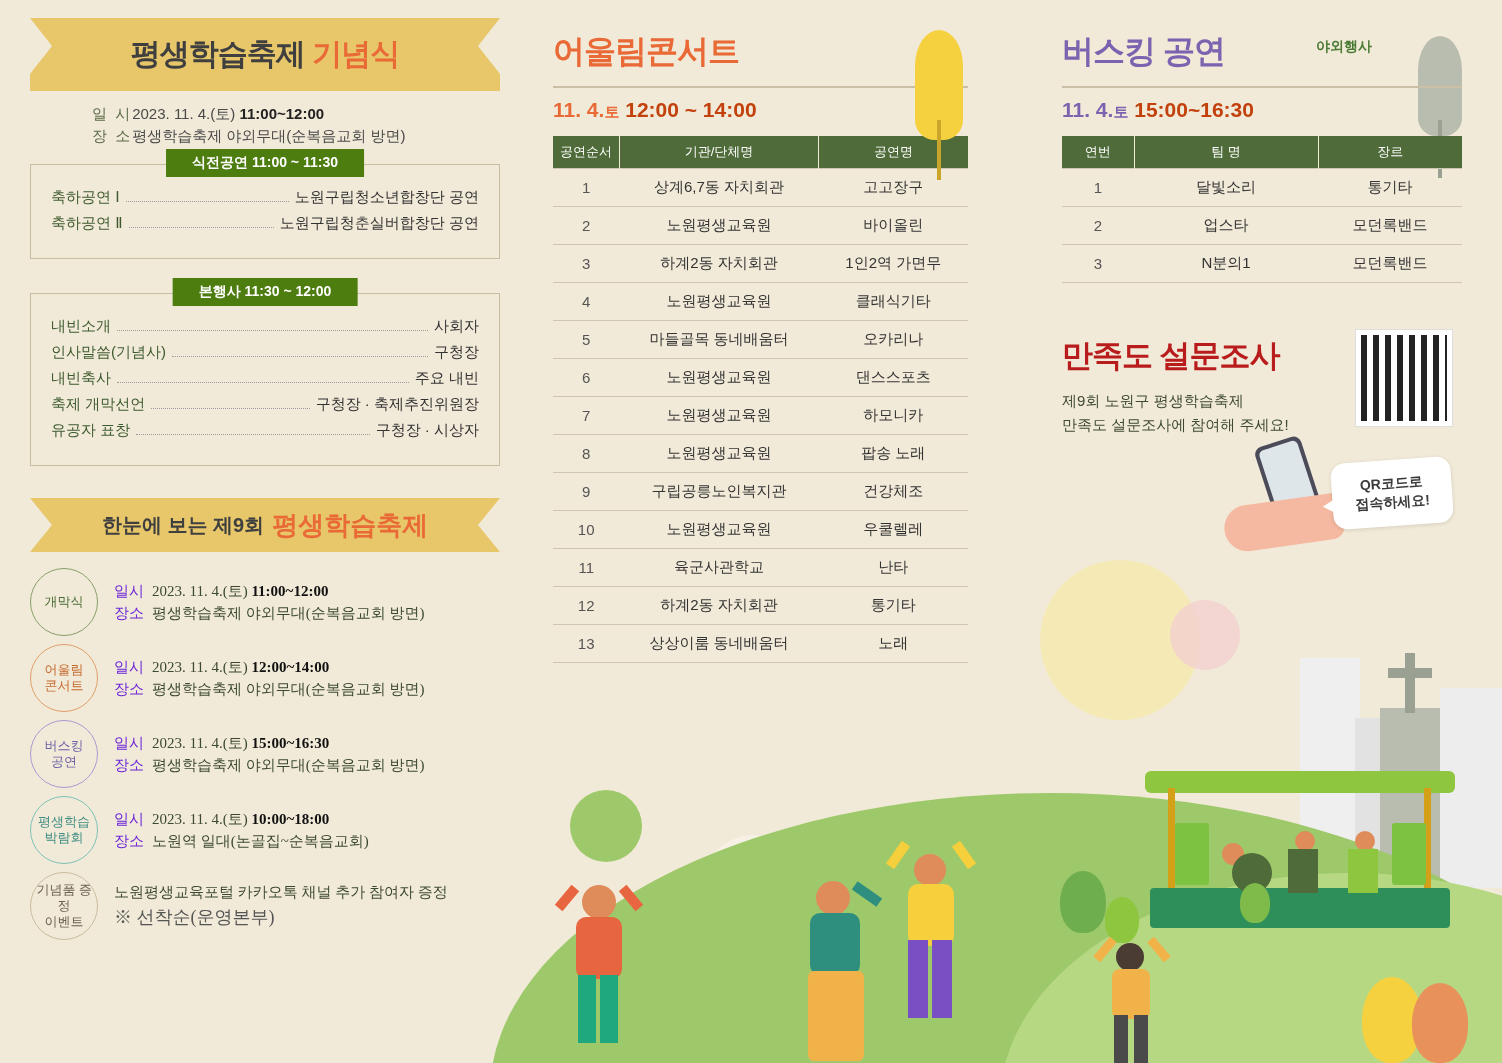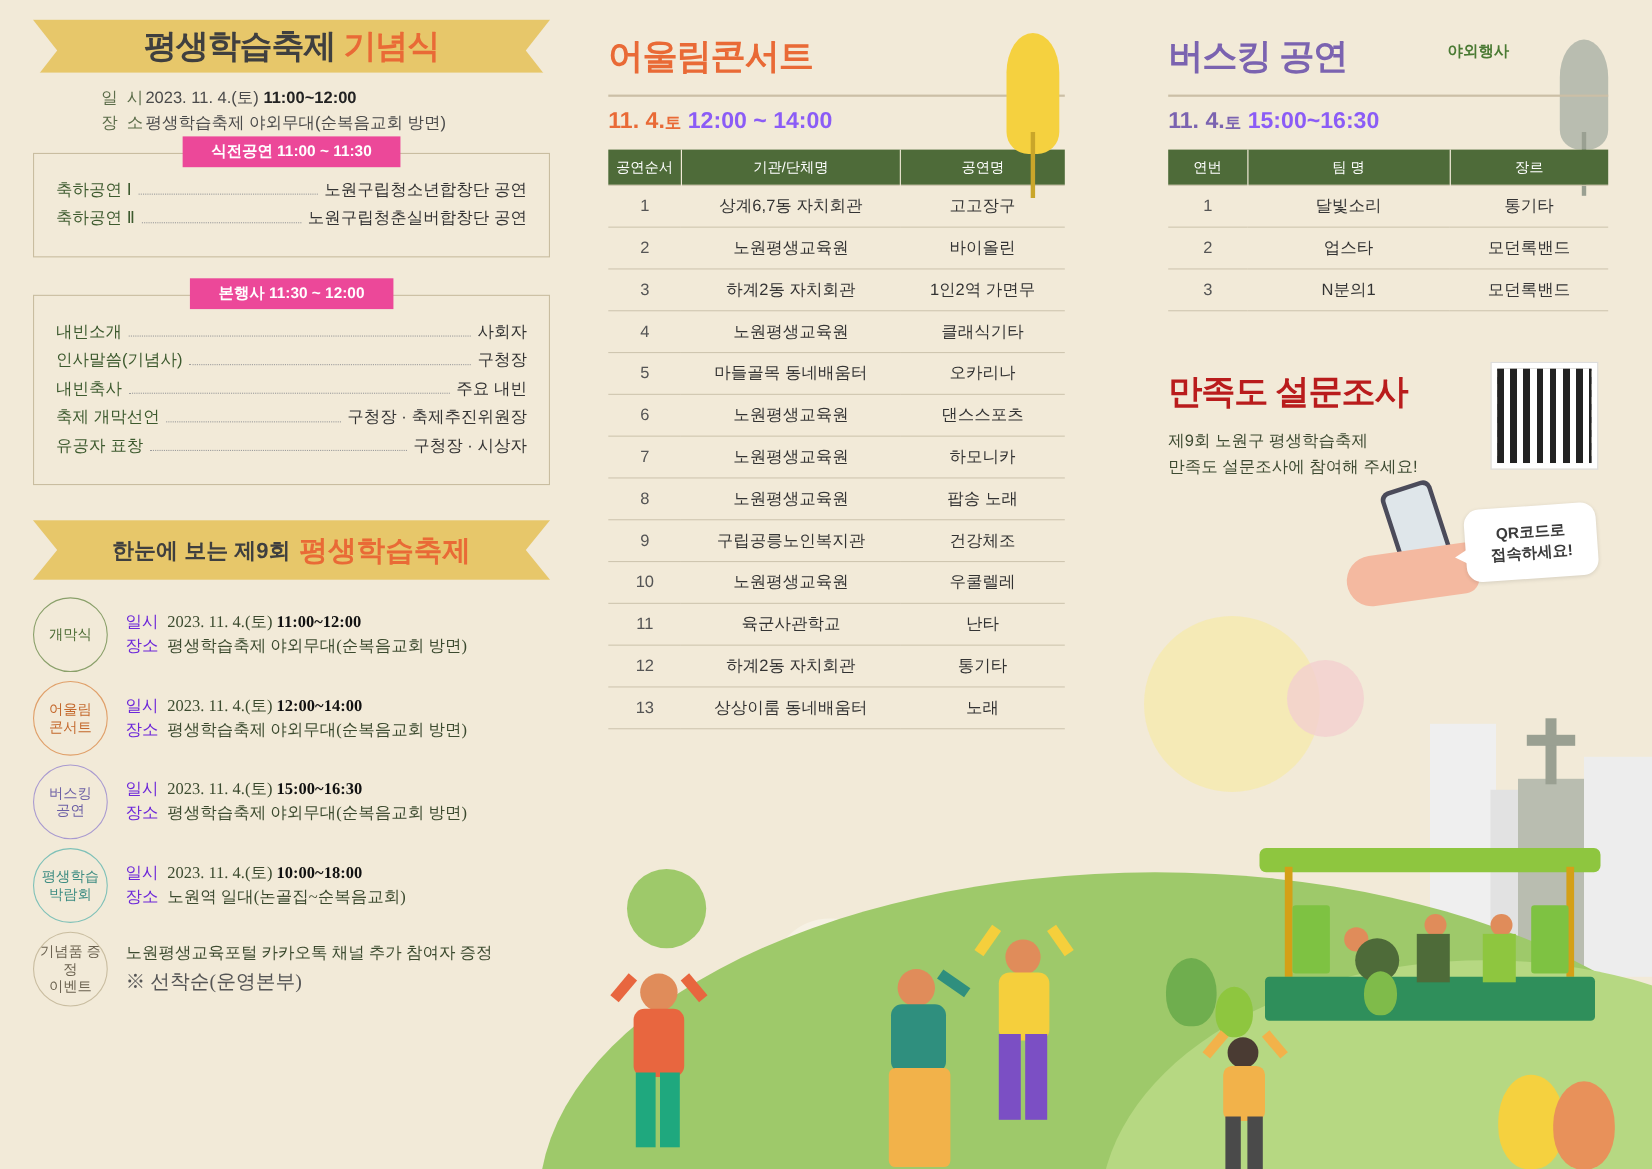--- a/index.html
+++ b/index.html
@@ -21,21 +21,21 @@
   .hill2 {
     position:absolute; left:1000px; bottom:-40px; width:700px; height:230px;
     background:#b6d882; border-radius: 50% 50% 0 0 / 100% 100% 0 0;
   }
   .circle { position:absolute; border-radius:50%; }
   .ring { position:absolute; border-radius:50%; border:14px solid #f6f1e4; }
 
   
   .col-left { position:absolute; left:30px; top:18px; width:470px; }
   .ribbon {
-    position:relative; height:48px; background:#e7c76a;
+    position:relative; height:73px; background:#e7c76a;
     display:flex; align-items:center; justify-content:center;
     margin-bottom:14px;
   }
   .ribbon:before, .ribbon:after {
     content:""; position:absolute; top:0; width:0; height:0;
     border-top:28px solid transparent; border-bottom:28px solid transparent;
   }
   .ribbon:before { left:0; border-left:22px solid #f2ead8; }
   .ribbon:after { right:0; border-right:22px solid #f2ead8; }
   .ribbon-title {
@@ -45,21 +45,21 @@
   .meta-line { font-size:15px; color:#4a4a4a; margin:3px 0 0 62px; }
   .meta-line .lbl { color:#5c6d4a; margin-right:0; letter-spacing:2px;}
   .meta-line b { color:#222; }
 
   .panel {
     border:1px solid #c9bda0; margin-top:18px; padding:16px 20px 18px;
     position:relative; background:transparent;
   }
   .panel-cap {
     position:absolute; top:-16px; left:50%; transform:translateX(-50%);
-    background:#ec4899; color:#fff; font-size:14px; font-weight:bold;
+    background:#4d7c0f; color:#fff; font-size:14px; font-weight:bold;
     padding:5px 26px; white-space:nowrap;
   }
   .row {
     display:flex; align-items:baseline; font-size:15px; color:#3d4a31;
     margin:7px 0;
   }
   .row .nm { color:#3d5a2e; white-space:nowrap; }
   .row .dots { flex:1; border-bottom:1px dotted #9c9c9c; margin:0 6px 5px; }
   .row .val { color:#333; white-space:nowrap; }
 
@@ -93,21 +93,21 @@
   .sched-body b { color:#111; }
   .sched-body .small { font-size:18px; color:#555; }
 
   
   .col-mid { position:absolute; left:553px; top:30px; width:415px; }
   .sec-title { font-size:32px; font-weight:bold; color:#e96a36; letter-spacing:-1px; }
   .sec-title.purple { color:#7b63b0; }
   .sec-rule { height:1.5px; background:#cbbfa6; margin:12px 0 10px; }
   .sec-date { font-size:21px; font-weight:bold; color:#e96a36; }
   .sec-date .d { font-size:15px; }
-  .sec-date .t { color:#8b5cf6; }
+  .sec-date .t { color:#c2410c; }
   .sec-date.purple { color:#7b63b0; }
 
   table.tbl { width:100%; border-collapse:collapse; margin-top:14px; }
   table.tbl thead th {
     background:#4e6b39; color:#fff; font-size:13px; font-weight:normal;
     padding:7px 0; border-right:1px solid #f2ead8;
   }
   table.tbl thead th:last-child { border-right:none; }
   table.tbl td {
     font-size:15px; color:#333; text-align:center; padding:9px 0;

